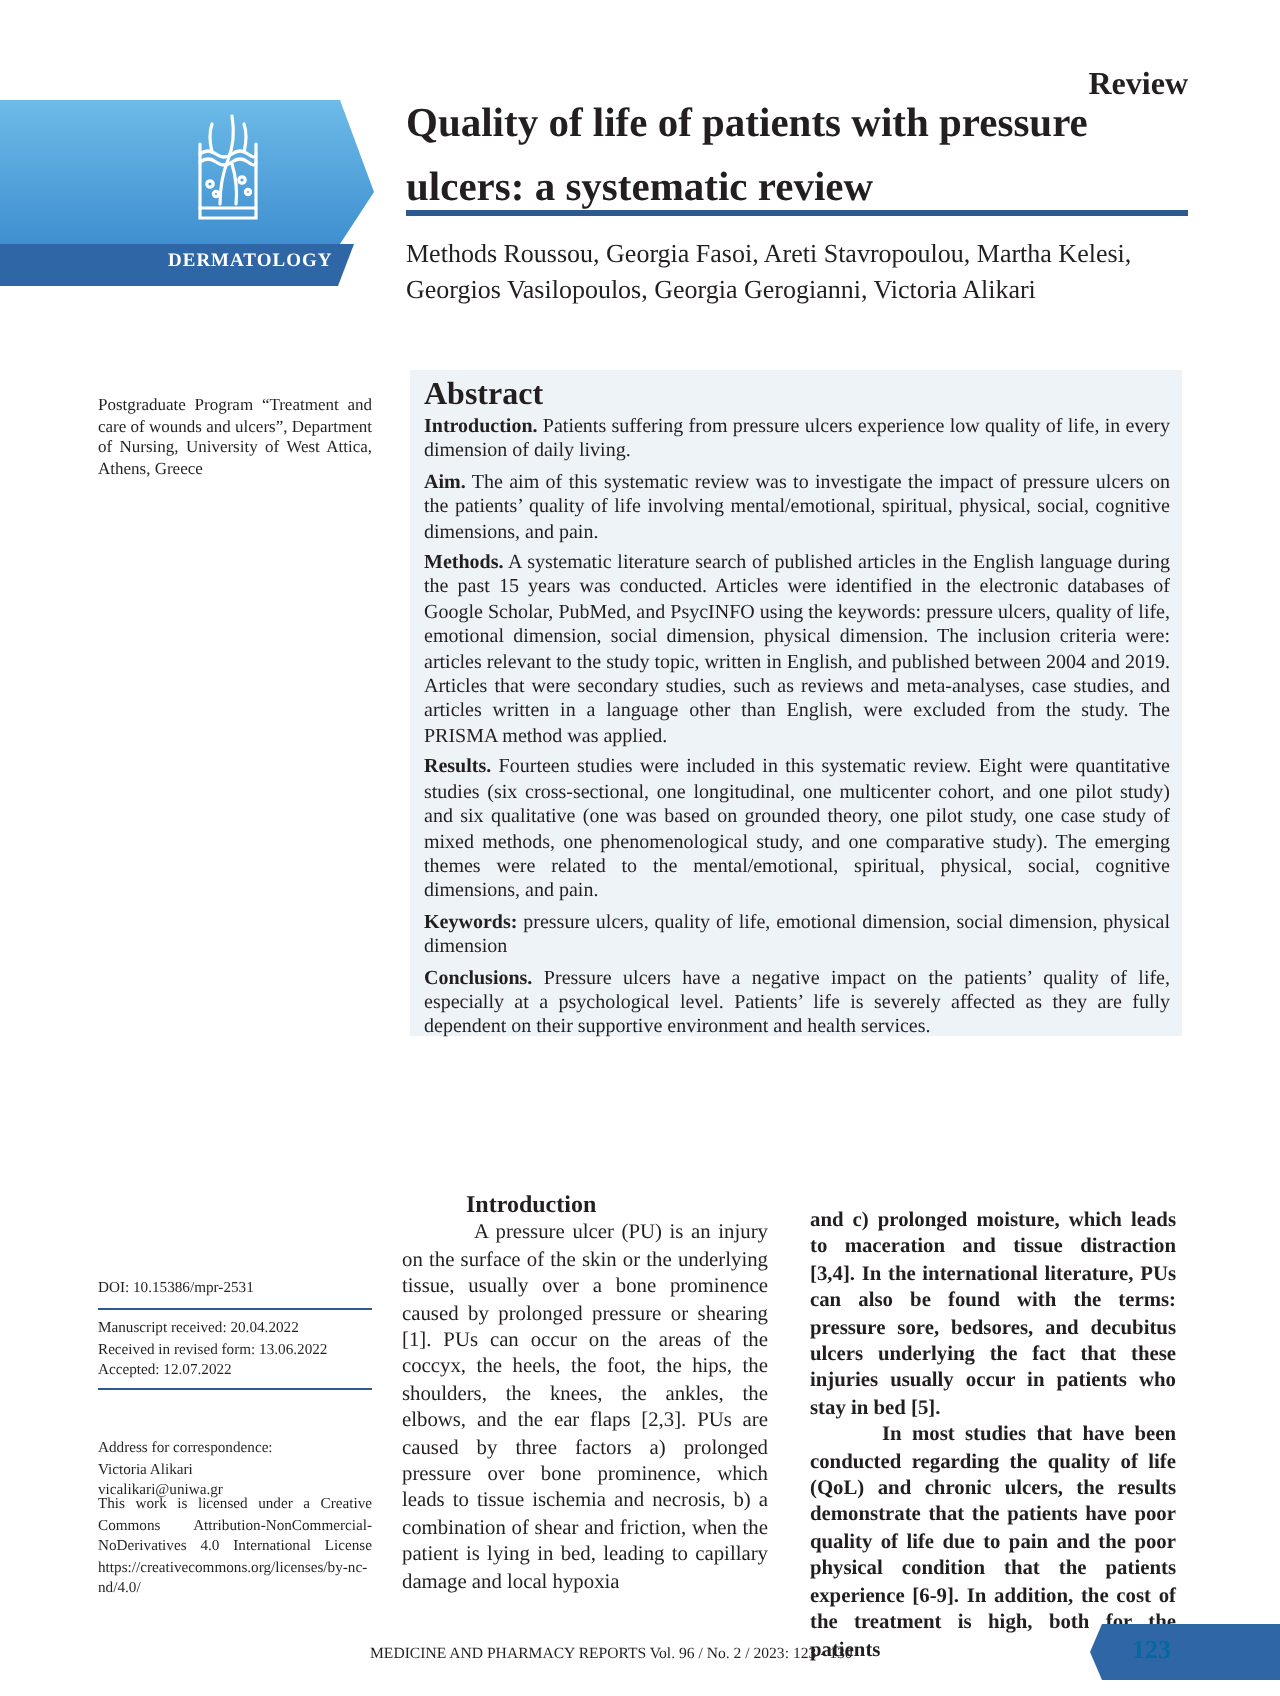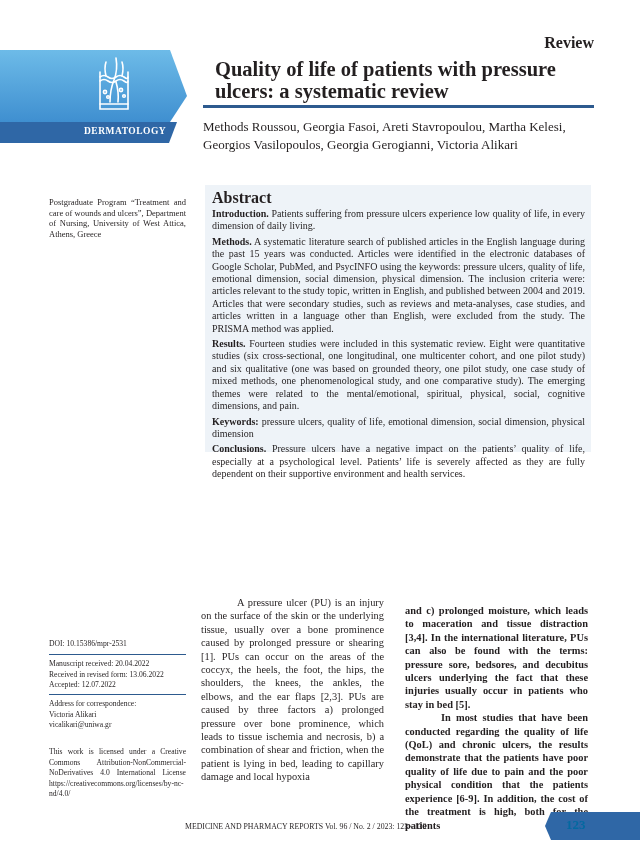--- a/index.html
+++ b/index.html
@@ -3,27 +3,27 @@
 <meta charset="utf-8">
 <style>
   html, body { margin:0; padding:0; background:#ffffff; }
   body { width:640px; height:848px; position:relative; overflow:hidden;
          font-family:"Liberation Serif", "DejaVu Serif", serif; color:#231f20; }
   .review-label { position:absolute; top:34px; right:46px; font-weight:bold; font-size:16px; }
   .banner { position:absolute; left:0; top:50px; width:187px; height:93px; }
   .banner svg { display:block; }
   .banner-text { position:absolute; left:84px; top:126px; font-size:9.5px; color:#ffffff;
                  letter-spacing:0.5px; font-weight:bold; }
-  .title { position:absolute; left:203px; top:46px; width:400px; font-size:20.5px; line-height:22px;
-           font-weight:bold; color:#231f20; margin:12px; }
+  .title { position:absolute; left:203px; top:46px; width:400px; font-size:20.5px; line-height:32px;
+           font-weight:bold; color:#231f20; margin:0; }
   .title-rule { position:absolute; left:203px; top:105px; width:391px; height:3px; background:#2d5a8e; }
   .authors { position:absolute; left:203px; top:118px; width:400px; font-size:13px; line-height:18px; }
   .affil { position:absolute; left:49px; top:197px; width:137px; font-size:8.5px; line-height:10.5px;
            text-align:justify; }
-  .abstract { position:absolute; left:205px; top:185px; width:386px; height:267px; background:#eef3f8;
+  .abstract { position:absolute; left:205px; top:185px; width:386px; height:333px; background:#eef3f8;
               padding:4px 6px 0 7px; box-sizing:border-box; }
   .abstract h2 { margin:0 0 1px 0; font-size:16px; font-weight:bold; }
   .abstract p { margin:0 0 3px 0; font-size:10px; line-height:12.4px; text-align:justify; }
   .abstract b { font-weight:bold; }
   .side-meta { position:absolute; left:49px; width:137px; font-size:7.6px; line-height:10.5px; }
   .meta-rule { position:absolute; left:49px; width:137px; height:1px; background:#2d5a8e; }
   .col { position:absolute; top:596px; width:183px; font-size:10.4px; line-height:13.4px; text-align:justify; }
   .col p { margin:0; }
   .col .indent { text-indent:36px; }
   .intro-h { font-weight:bold; font-size:12px; text-align:left; padding-left:32px; margin-bottom:1px; }
@@ -66,42 +66,44 @@
 
 <h1 class="title">Quality of life of patients with pressure ulcers: a systematic review</h1>
 <div class="title-rule"></div>
 <div class="authors">Methods Roussou, Georgia Fasoi, Areti Stavropoulou, Martha Kelesi, Georgios Vasilopoulos, Georgia Gerogianni, Victoria Alikari</div>
 
 <div class="affil">Postgraduate Program “Treatment and care of wounds and ulcers”, Department of Nursing, University of West Attica, Athens, Greece</div>
 
 <div class="abstract">
   <h2>Abstract</h2>
   <p><b>Introduction.</b><span> Patients suffering from pressure ulcers experience low quality of life, in every dimension of daily living.</span></p>
+  <p><b>Aim.</b><span> The aim of this systematic review was to investigate the impact of pressure ulcers on the patients’ quality of life involving mental/emotional, spiritual, physical, social, cognitive dimensions, and pain.</span></p>
   <p><b>Methods.</b><span> A systematic literature search of published articles in the English language during the past 15 years was conducted. Articles were identified in the electronic databases of Google Scholar, PubMed, and PsycINFO using the keywords: pressure ulcers, quality of life, emotional dimension, social dimension, physical dimension. The inclusion criteria were: articles relevant to the study topic, written in English, and published between 2004 and 2019. Articles that were secondary studies, such as reviews and meta-analyses, case studies, and articles written in a language other than English, were excluded from the study. The PRISMA method was applied.</span></p>
   <p><b>Results.</b><span> Fourteen studies were included in this systematic review. Eight were quantitative studies (six cross-sectional, one longitudinal, one multicenter cohort, and one pilot study) and six qualitative (one was based on grounded theory, one pilot study, one case study of mixed methods, one phenomenological study, and one comparative study). The emerging themes were related to the mental/emotional, spiritual, physical, social, cognitive dimensions, and pain.</span></p>
   <p><b>Keywords:</b><span> pressure ulcers, quality of life, emotional dimension, social dimension, physical dimension</span></p>
   <p><b>Conclusions.</b><span> Pressure ulcers have a negative impact on the patients’ quality of life, especially at a psychological level. Patients’ life is severely affected as they are fully dependent on their supportive environment and health services.</span></p>
 </div>
 
 <div class="side-meta" style="top:639px;">DOI: 10.15386/mpr-2531</div>
 <div class="meta-rule" style="top:654px;"></div>
 <div class="side-meta" style="top:659px;">
   <div>Manuscript received: 20.04.2022</div>
   <div>Received in revised form: 13.06.2022</div>
   <div>Accepted: 12.07.2022</div>
 </div>
 <div class="meta-rule" style="top:694px;"></div>
-<div class="side-meta" style="top:699px;">
+<div class="side-meta" style="top:719px;">
   <div>Address for correspondence:</div>
   <div>Victoria Alikari</div>
   <div>vicalikari@uniwa.gr</div>
 </div>
 <div class="side-meta" style="top:747px; text-align:justify;">This work is licensed under a Creative Commons Attribution-NonCommercial-NoDerivatives 4.0 International License https://creativecommons.org/licenses/by-nc-nd/4.0/</div>
 
 <div class="col" style="left:201px;">
+  <div class="intro-h">Introduction</div>
   <p class="indent">A pressure ulcer (PU) is an injury on the surface of the skin or the underlying tissue, usually over a bone prominence caused by prolonged pressure or shearing [1]. PUs can occur on the areas of the coccyx, the heels, the foot, the hips, the shoulders, the knees, the ankles, the elbows, and the ear flaps [2,3]. PUs are caused by three factors a) prolonged pressure over bone prominence, which leads to tissue ischemia and necrosis, b) a combination of shear and friction, when the patient is lying in bed, leading to capillary damage and local hypoxia</p>
 </div>
 <div class="col" style="left:405px; top:604px;font-weight:bold;">
   <p>and c) prolonged moisture, which leads to maceration and tissue distraction [3,4]. In the international literature, PUs can also be found with the terms: pressure sore, bedsores, and decubitus ulcers underlying the fact that these injuries usually occur in patients who stay in bed [5].</p>
   <p class="indent">In most studies that have been conducted regarding the quality of life (QoL) and chronic ulcers, the results demonstrate that the patients have poor quality of life due to pain and the poor physical condition that the patients experience [6-9]. In addition, the cost of the treatment is high, both for the patients</p>
 </div>
 
 <div class="footer">MEDICINE AND PHARMACY REPORTS Vol. 96 / No. 2 / 2023: 123 - 130</div>
 <svg class="page-tab" width="95" height="28" viewBox="0 0 95 28">
   <polygon points="6,0 95,0 95,28 6,28 0,14" fill="#2f67a6"></polygon>

